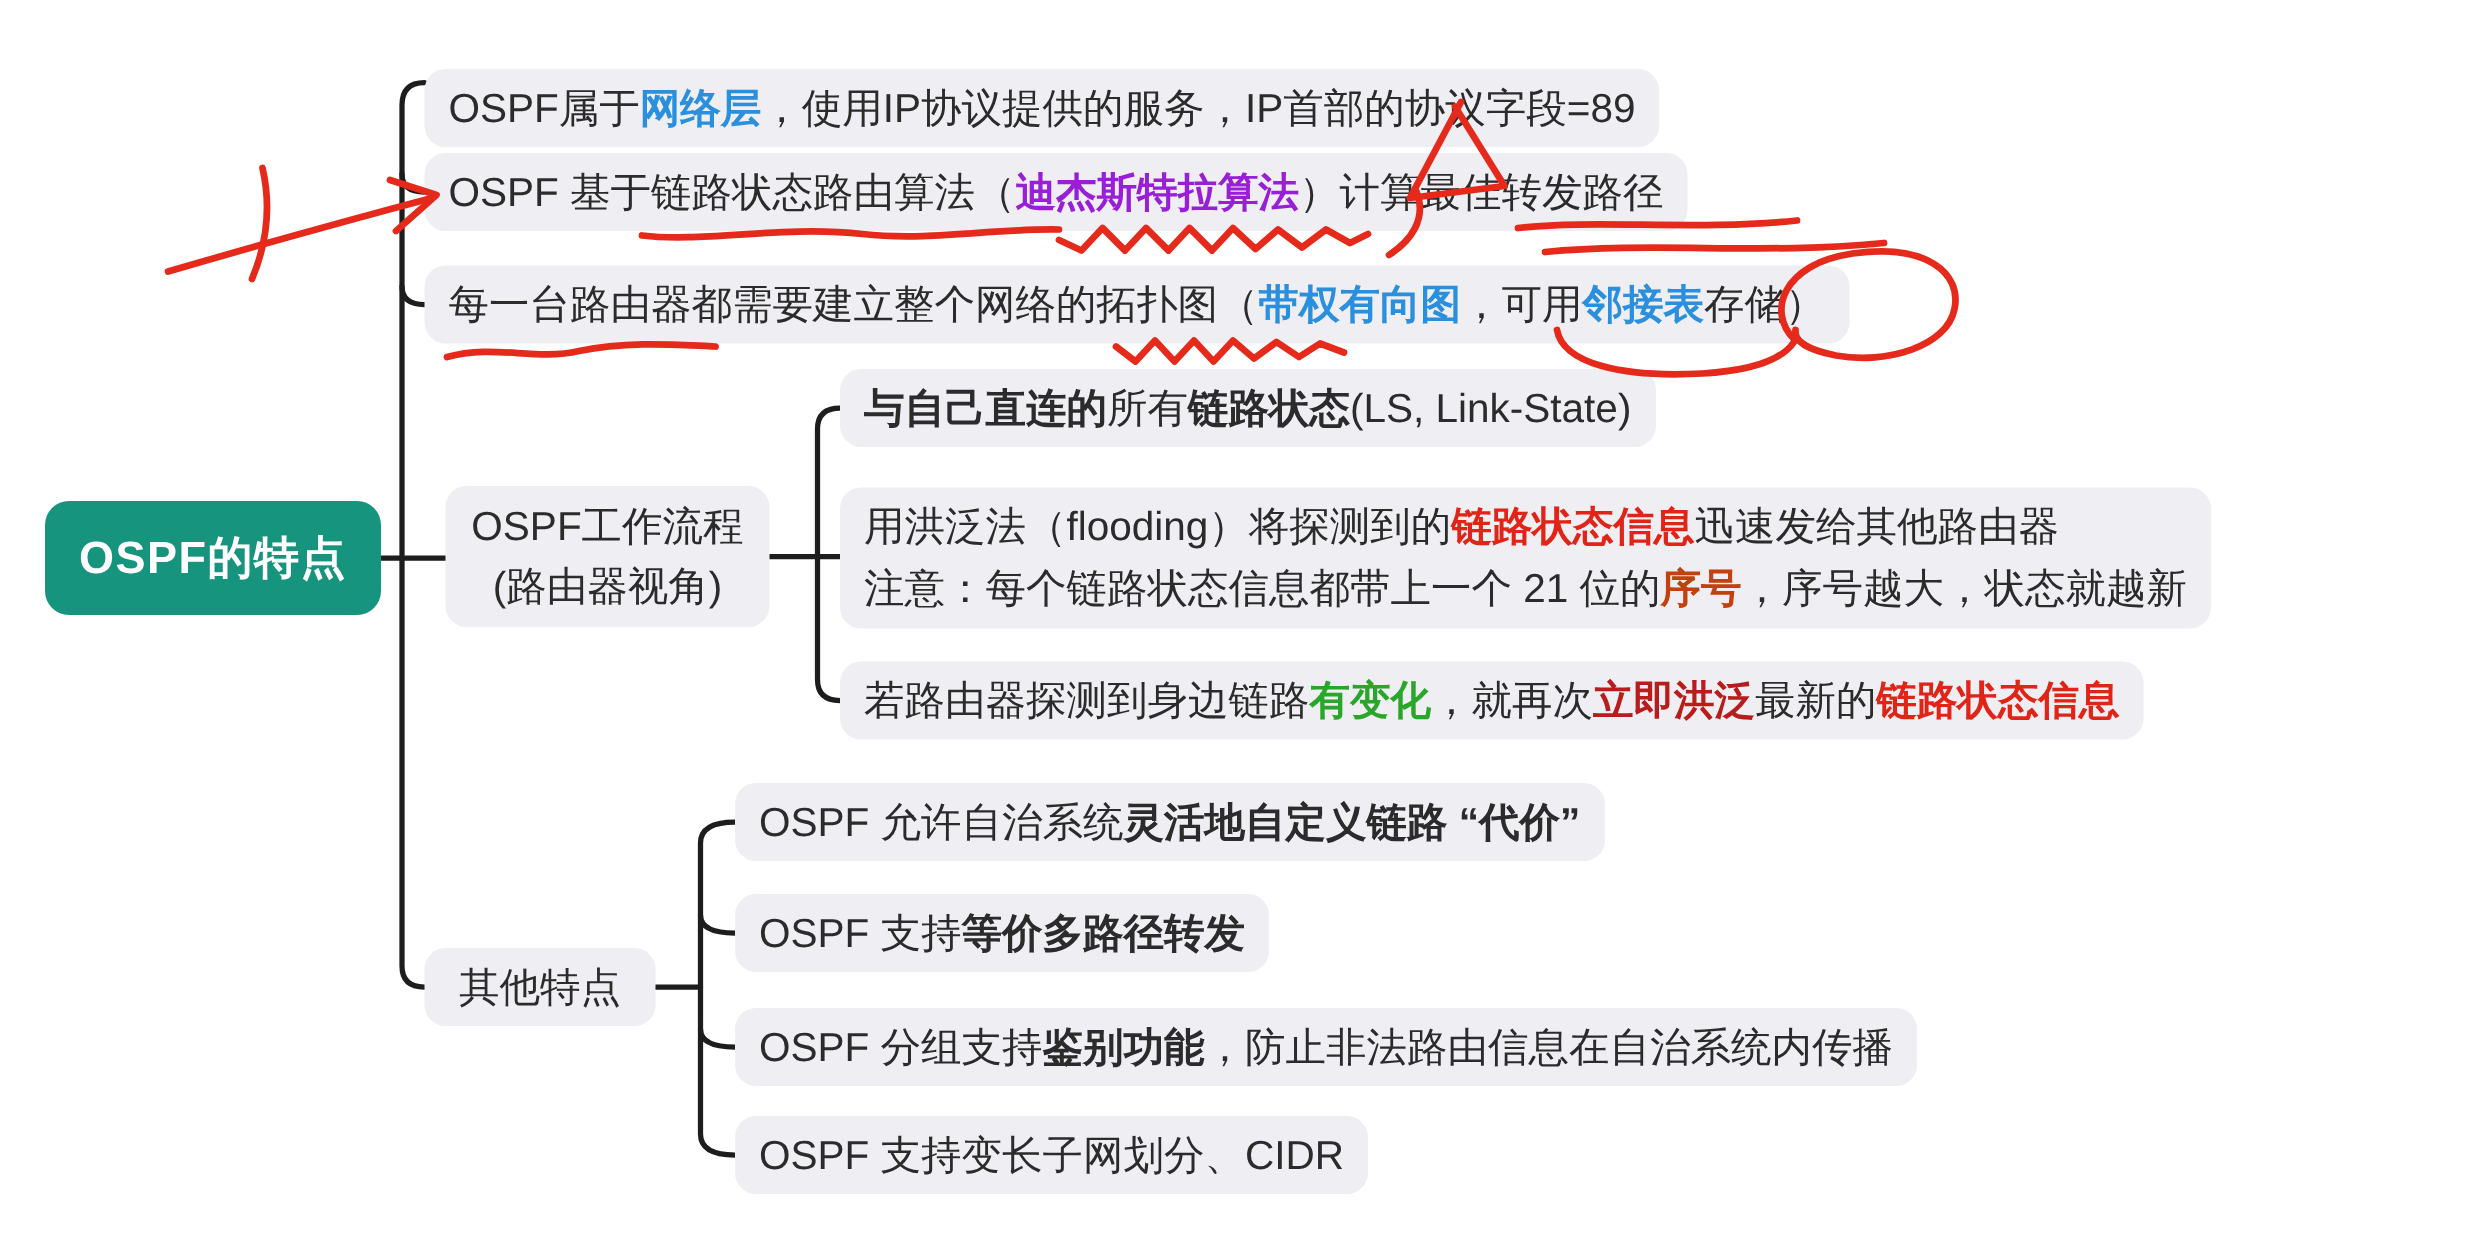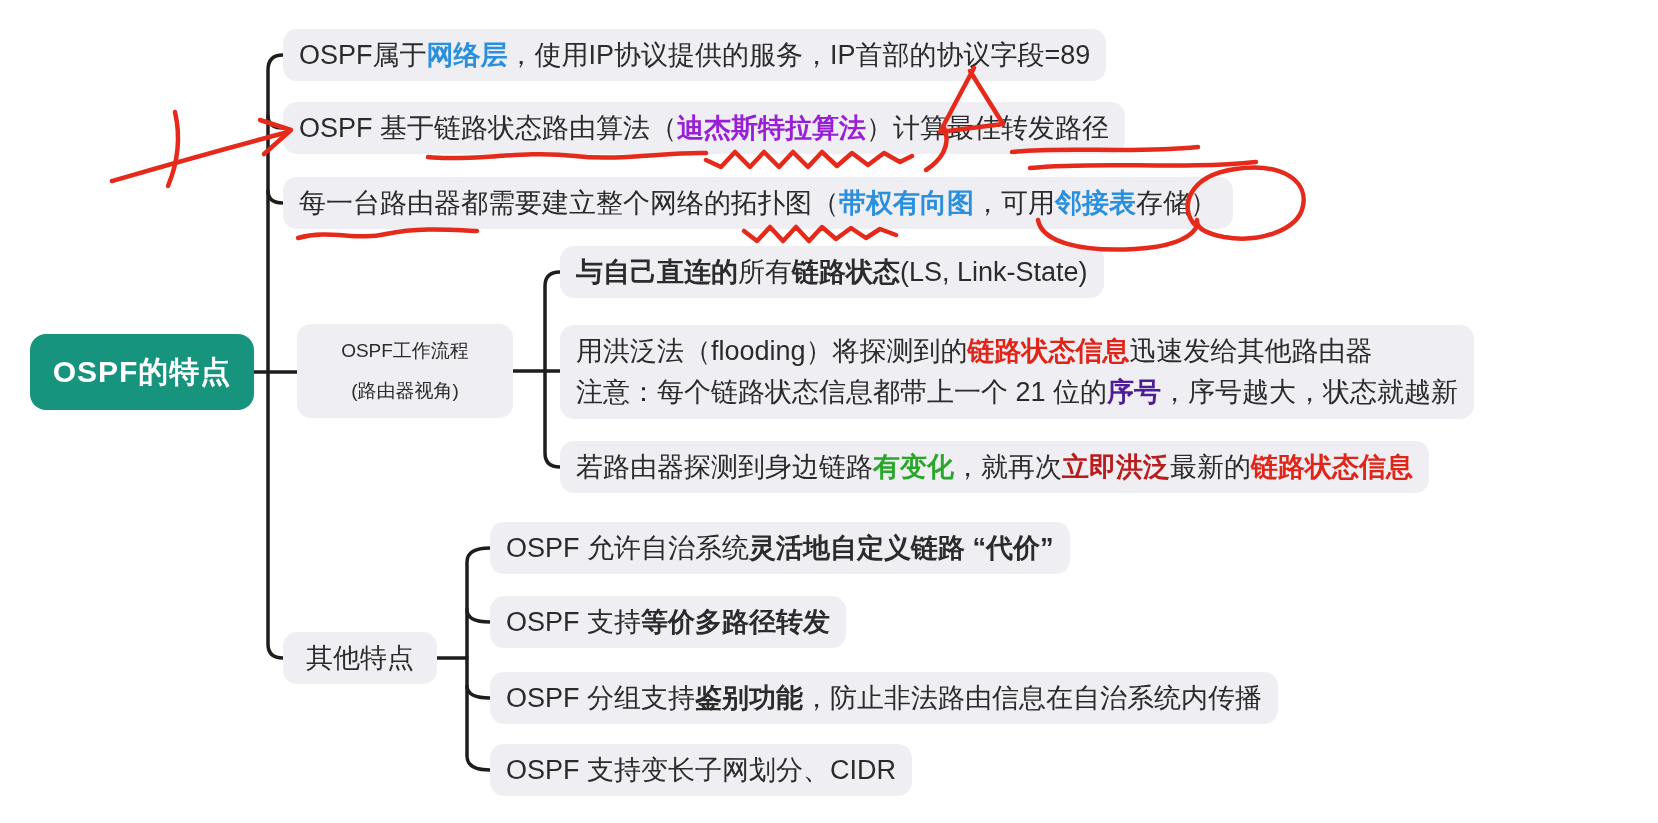--- a/index.html
+++ b/index.html
@@ -38,21 +38,21 @@
     border-radius:16px;
     display:flex;align-items:center;justify-content:center;
     font-size:30px;font-weight:bold;
     letter-spacing:1px;
     z-index:2;
   }
   .topic{
     position:absolute;
     background:#efeef3;border-radius:14px;
     display:flex;flex-direction:column;align-items:center;justify-content:center;
-    font-size:19px;line-height:40px;
+    font-size:27px;line-height:40px;
     box-sizing:border-box;z-index:2;
   }
   .black-line{stroke:#1d1d1d;stroke-width:3.5;fill:none;stroke-linecap:round;}
   .pen{stroke:#e52a1c;stroke-width:4.5;fill:none;stroke-linecap:round;stroke-linejoin:round;}
 </style>
 </head>
 <body>
 
 <div class="canvas">
 
@@ -64,21 +64,21 @@
     <path class="black-line" d="M 513,371 L 560,371"></path>
     <path class="black-line" d="M 560,272 Q 545,272 545,286 L 545,453 Q 545,467 560,467"></path>
     <path class="black-line" d="M 437,658 L 467,658"></path>
     <path class="black-line" d="M 490,548 Q 467,548 467,562 L 467,756 Q 467,770 490,770"></path>
     <path class="black-line" d="M 467,610 Q 467,622 490,622"></path>
     <path class="black-line" d="M 467,686 Q 467,698 490,698"></path>
   </svg>
 
   <div class="root-node">OSPF的特点</div>
 
-  <div class="node" style="left:283px;top:29px;">
+  <div class="node" style="left:283px;top:46px;">
       <span>OSPF属于</span>
       <span style="color: rgb(42, 143, 221); font-weight: bold; font-family: Liberation Mono, monospace;">网络层</span>
       <span>，使用IP协议提供的服务，IP首部的协议字段=89</span>
     </div>
 
   <div class="node" style="left:283px;top:102px;">
       <span>OSPF 基于链路状态路由算法（</span>
       <span style="color: rgb(152, 31, 214); font-weight: bold;">迪杰斯特拉算法</span>
       <span>）计算最佳转发路径</span>
     </div>
@@ -98,21 +98,21 @@
 
   <div class="node" style="left:560px;top:246px;">
       <span style="font-weight: bold;">与自己直连的</span>
       <span>所有</span>
       <span style="font-weight: bold;">链路状态</span>
       <span>(LS, Link-State)</span>
     </div>
 
   <div class="node two-line" style="left:560px;top:325px;">
     <span><span>用洪泛法（flooding）将探测到的</span><span style="color: rgb(224, 36, 23); font-weight: bold;">链路状态信息</span><span>迅速发给其他路由器</span></span>
-    <span><span>注意：每个链路状态信息都带上一个 21 位的</span><span style="color: #4c1d95; font-weight: bold;">序号</span><span>，序号越大，状态就越新</span></span>
+    <span><span>注意：每个链路状态信息都带上一个 21 位的</span><span style="color: #c2410c; font-weight: bold;">序号</span><span>，序号越大，状态就越新</span></span>
   </div>
 
   <div class="node" style="left:560px;top:441px;">
       <span>若路由器探测到身边链路</span>
       <span style="color: rgb(42, 166, 42); font-weight: bold;">有变化</span>
       <span>，就再次</span>
       <span style="color: #b91c1c; font-weight: bold;">立即洪泛</span>
       <span>最新的</span>
       <span style="color: rgb(224, 36, 23); font-weight: bold;">链路状态信息</span>
     </div>

